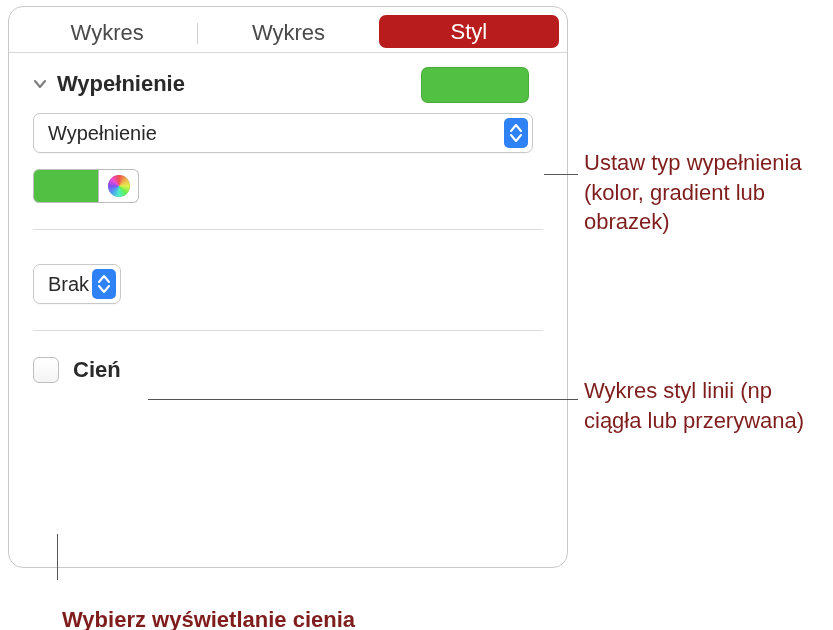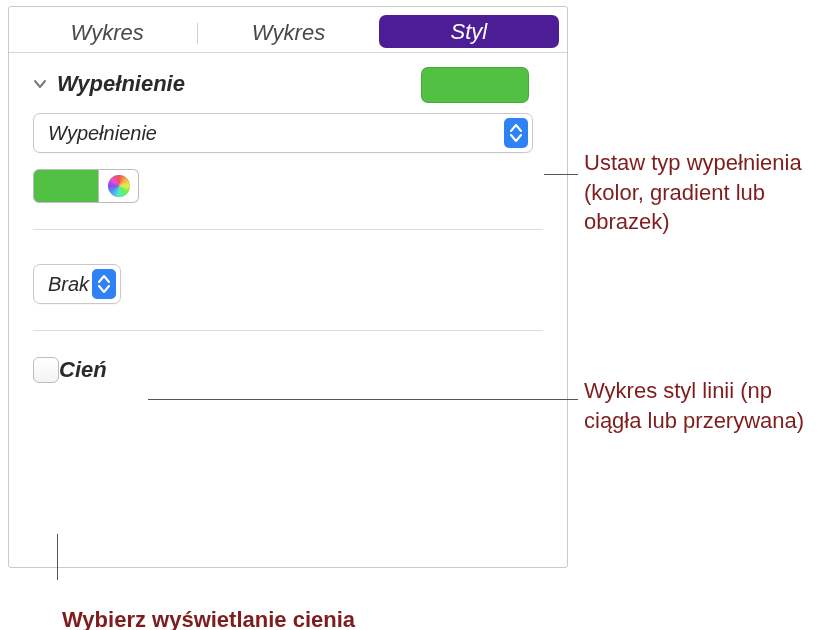--- a/index.html
+++ b/index.html
@@ -12,23 +12,22 @@
     position: relative;
     overflow: hidden;
   }
   .panel {
     position: absolute;
     left: 8px;
     top: 6px;
     width: 560px;
     height: 562px;
     border: 1px solid #c9c9c9;
-    border-radius: 3px;
+    border-radius: 15px;
     background: #fff;
-    font-style: italic;
   }
   .tabbar {
     height: 46px;
     border-bottom: 1px solid #d6d6d6;
     display: flex;
     align-items: stretch;
     padding: 6px 8px 0 8px;
     gap: 0;
   }
   .tab {
@@ -41,21 +40,21 @@
     border-radius: 7px 7px 0 0;
     position: relative;
     cursor: default;
   }
   .tab-sep {
     width: 1px;
     background: #d0d0d0;
     margin: 10px 0 8px 0;
   }
   .tab.active {
-    background: #4c1d95;
+    background: #b91c1c;
     color: #fff;
     border-radius: 7px;
     margin-bottom: 4px;
     margin-top: 2px;
     font-weight: 500;
   }
   .section {
     padding: 18px 24px 0 24px;
   }
   .sec-head {
@@ -152,20 +151,21 @@
     box-shadow: inset 0 0 1px rgba(0,0,0,0.3);
   }
   .divider {
     height: 1px;
     background: #dcdcdc;
     margin: 26px 24px 0 24px;
   }
   .shadow-row {
     display: flex;
     align-items: center;
+    gap: 14px;
     padding: 26px 24px 0 24px;
   }
   .checkbox {
     width: 26px;
     height: 26px;
     border: 1px solid #bdbdbd;
     border-radius: 6px;
     background: linear-gradient(#ffffff,#f4f4f4);
     cursor: default;
   }

